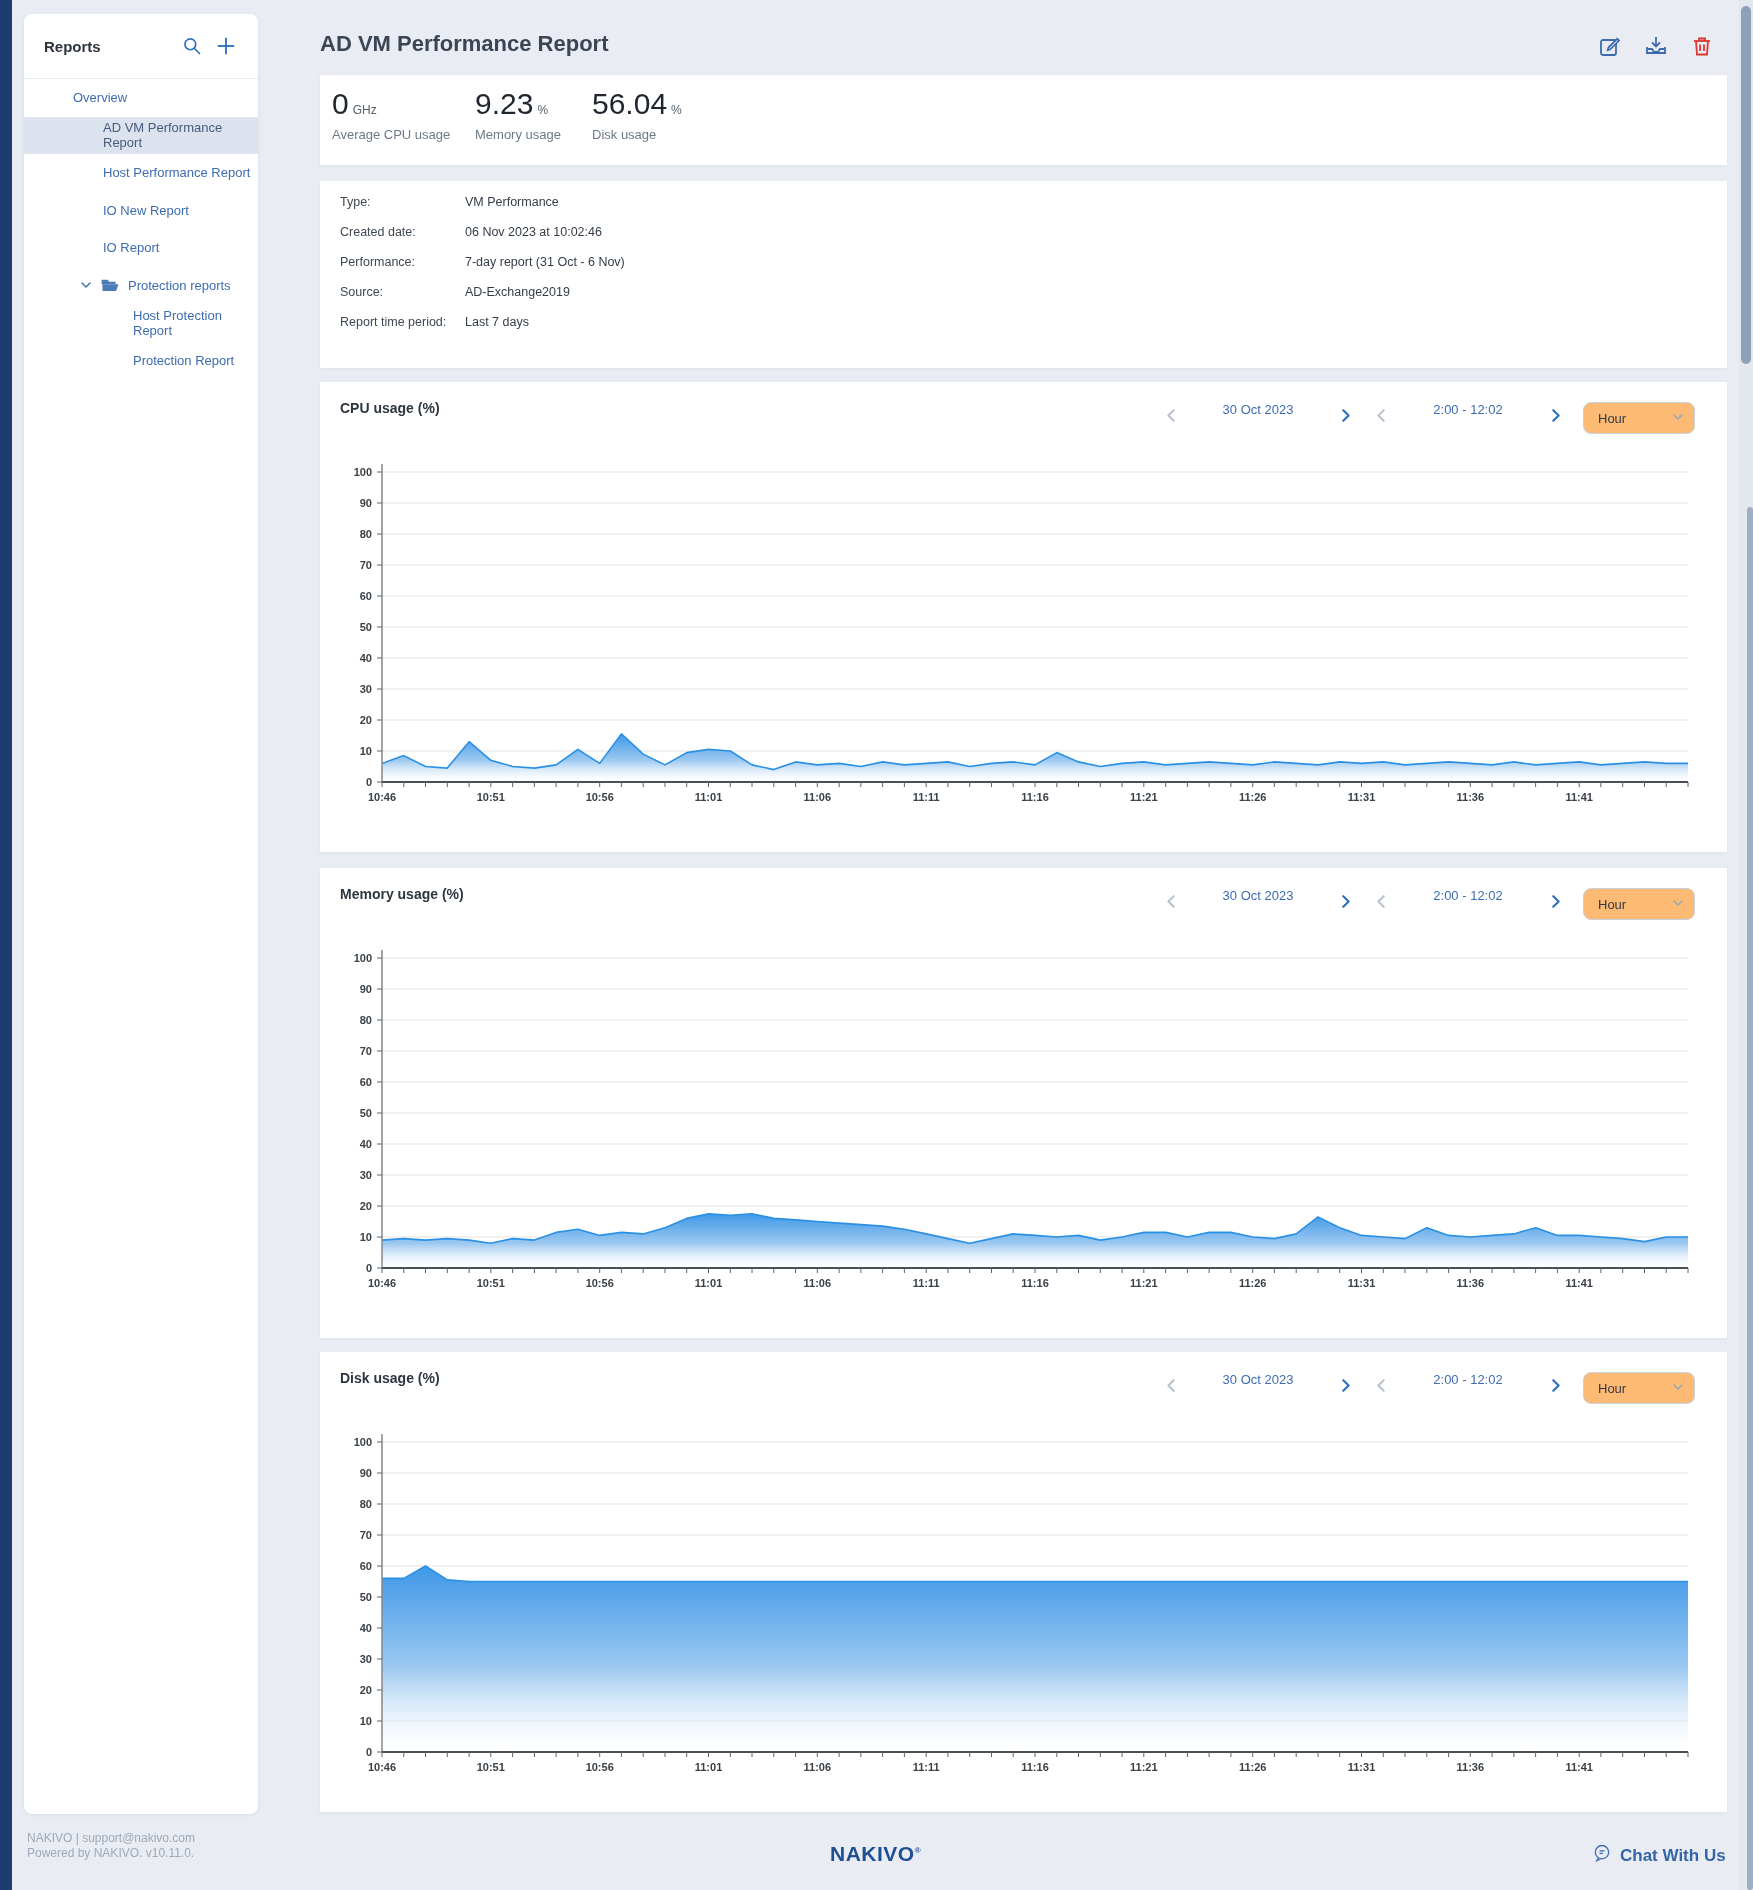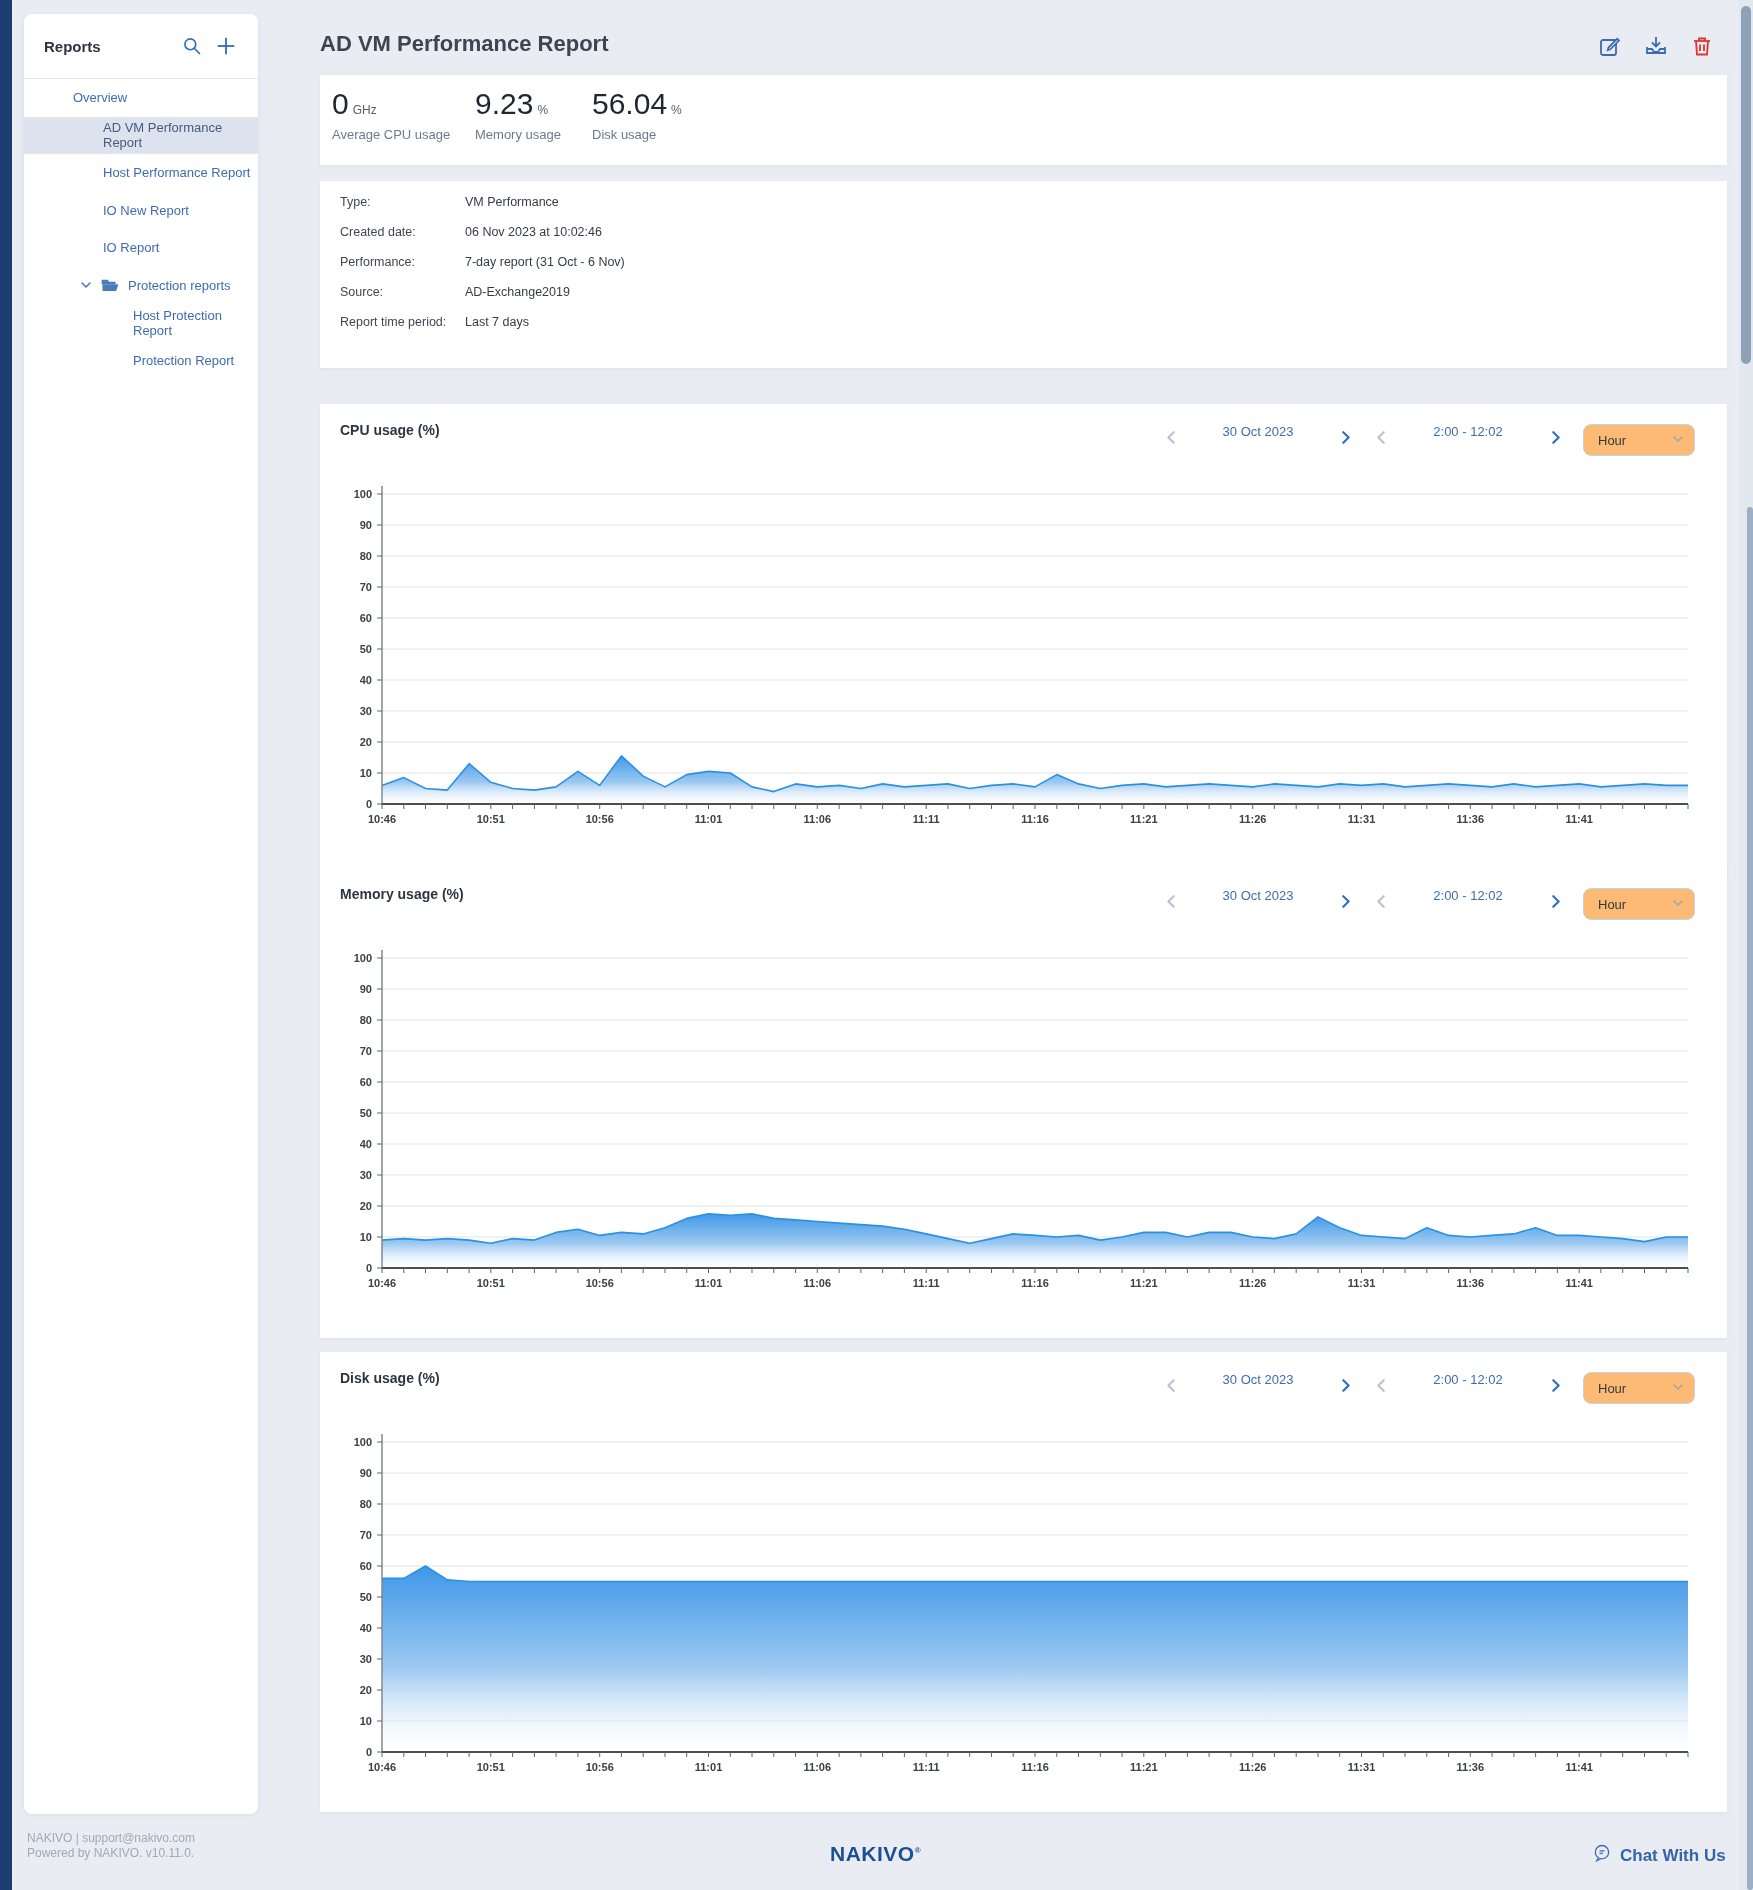--- a/index.html
+++ b/index.html
@@ -30,21 +30,21 @@
   .s-item .micon { display:inline-flex; margin-right:8px; }
 
   
   .page-title { position:absolute; left:320px; top:31px; font-size:22px; color:#3b4553; }
   .action-icons { position:absolute; left:1598px; top:34px; display:flex; gap:22px; }
   .action-icons .aicon { width:24px; height:24px; cursor:pointer; }
 
   .card { position:absolute; left:320px; width:1407px; background:#fff; border-radius:0; box-shadow:0 1px 4px rgba(30,50,90,.06); }
   #stats-card   { top:75px;  height:90px; }
   #details-card { top:181px; height:187px; }
-  #chart-0 { top:404px;  height:470px; }
+  #chart-0 { top:382px;  height:470px; }
   #chart-1 { top:868px;  height:470px; }
   #chart-2 { top:1352px; height:460px; }
 
   
   .stat { position:absolute; top:12px; }
   .stat-value { font-size:30px; color:#1f2630; }
   .stat-unit { font-size:12px; color:#566069; margin-left:4px; }
   .stat-label { font-size:13px; color:#6d7a88; margin-top:6px; }
 
   

